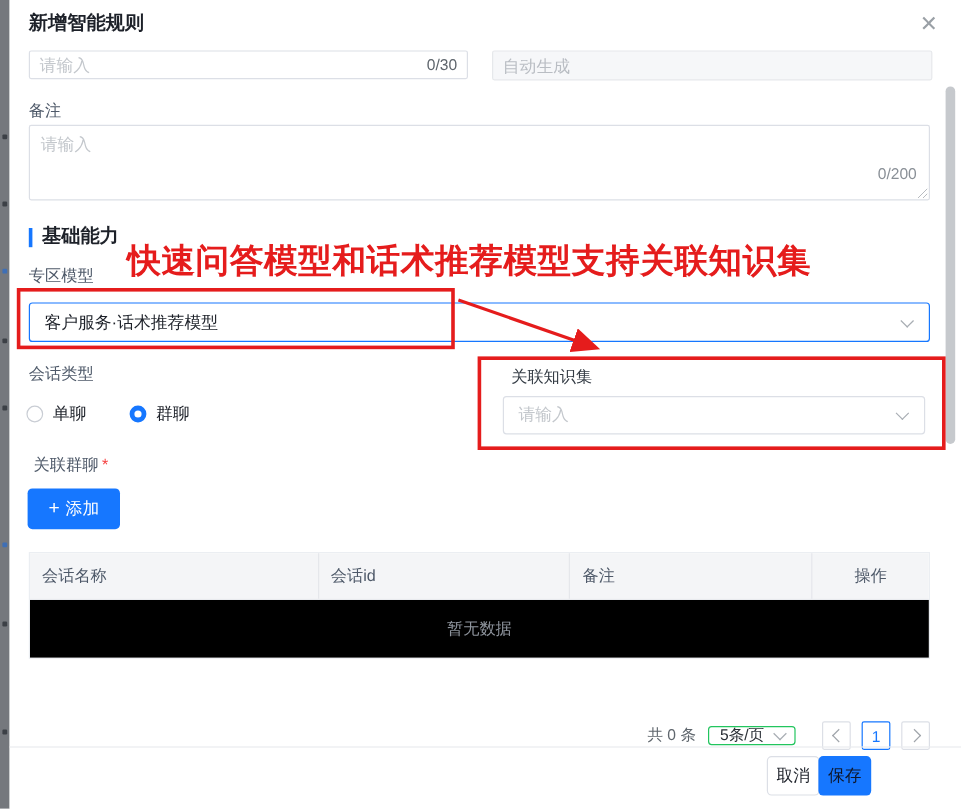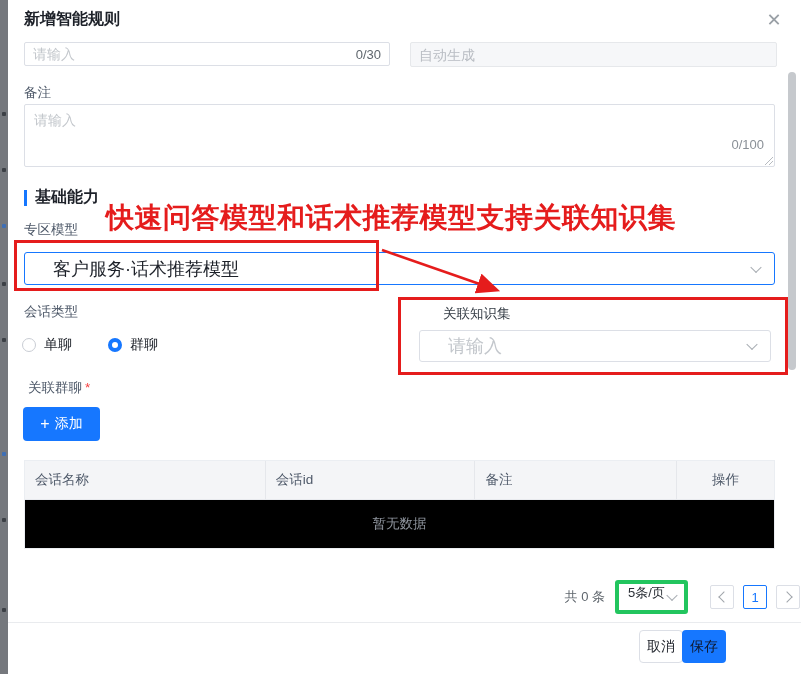--- a/index.html
+++ b/index.html
@@ -46,21 +46,21 @@
     background:repeating-linear-gradient(135deg,transparent,transparent 2px,#b7bbc0 2px,#b7bbc0 3px);
     clip-path:polygon(100% 0,100% 100%,0 100%);}
 
   
   .section{position:absolute;left:16px;top:187px;display:flex;align-items:center;}
   .section .bar{width:3px;height:16px;background:#1677ff;margin-right:8px;}
   .section .txt{font-size:16px;font-weight:700;color:#1d2129;}
 
   
   .sel{position:absolute;box-sizing:border-box;border:1px solid #dcdfe6;border-radius:3px;background:#fff;
-    display:flex;align-items:center;font-size:18px;color:#1d2129;padding:0 30px 0 28px;cursor:pointer;}
+    display:flex;align-items:center;font-size:14px;color:#1d2129;padding:0 30px 0 12px;cursor:pointer;}
   .sel .ph{color:#c3c7cc;}
   .sel-model{left:16px;top:252px;width:751px;height:33px;border-color:#1677ff;}
   .sel-knowledge{left:411px;top:330px;width:352px;height:32px;}
   .chev{position:absolute;width:7px;height:7px;border-right:1.5px solid #a8adb3;border-bottom:1.5px solid #a8adb3;}
   .chev.down{right:14px;top:50%;transform:translateY(-70%) rotate(45deg);}
 
   
   .radio-row{position:absolute;left:14px;top:336px;display:flex;align-items:center;font-size:14px;color:#1d2129;}
   .radio{display:flex;align-items:center;cursor:pointer;}
   .radio + .radio{margin-left:36px;}
@@ -77,25 +77,25 @@
   .tbl{position:absolute;left:16px;top:460px;width:751px;box-sizing:border-box;border:1px solid #ebeef2;}
   .tbl-head{display:flex;height:38px;background:#f4f5f7;border-bottom:1px solid #e8eaee;}
   .th{box-sizing:border-box;display:flex;align-items:center;padding-left:10px;font-size:13.5px;color:#4e5969;
     border-right:1px solid #e5e7eb;}
   .th:last-child{border-right:0;justify-content:center;padding-left:0;}
   .th.c1{width:241px;}.th.c2{width:210px;text-align:center;}.th.c3{width:202px;}.th.c4{width:97px;}
   .tbl-empty{height:48px;display:flex;align-items:center;justify-content:center;background:#000000;
     font-size:13.5px;color:#8f959e;}
 
   
-  .pager{position:absolute;top:584px;left:0;width:767px;height:26px;display:flex;align-items:center;
-    justify-content:flex-end;font-size:13px;color:#5f666d;padding-left:25px;}
+  .pager{position:absolute;top:600px;left:0;width:767px;height:26px;display:flex;align-items:center;
+    justify-content:flex-end;font-size:13px;color:#5f666d;}
   .pager .total{margin-right:10px;color:#5f666d;}
-  .psize{position:relative;box-sizing:border-box;width:73px;height:34px;border:4px solid #22c55e;border-radius:3px;
-    display:flex;padding-left:9px;color:#2a2f36;cursor:pointer;background:#fff;margin-right:22px;}
+  .psize{position:relative;box-sizing:border-box;width:73px;height:16px;border:1px solid #22c55e;border-radius:3px;
+    display:flex;align-items:center;padding-left:9px;color:#2a2f36;cursor:pointer;background:#fff;margin-right:22px;}
   .psize .chev.down{right:8px;}
   .pbtn{box-sizing:border-box;width:24px;height:24px;border:1px solid #dcdfe6;border-radius:2px;background:#fff;
     display:flex;align-items:center;justify-content:center;cursor:pointer;position:relative;margin-left:0;}
   .pbtn + .pbtn{margin-left:9px;}
   .pbtn .chev{position:static;border-color:#a0a5ab;}
   .pbtn .chev.left{transform:rotate(135deg);margin-left:3px;}
   .pbtn .chev.right{transform:rotate(-45deg);margin-right:3px;}
   .pbtn.cur{border-color:#1677ff;color:#1677ff;font-size:13px;}
 
   
@@ -139,21 +139,21 @@
     <input type="text" placeholder="请输入" style="">
     <span class="counter">0/30</span>
   </div>
   <div class="inp inp-auto">
     <input type="text" disabled="" placeholder="自动生成" style="">
   </div>
 
   <div class="field-label" style="left:16px;top:84px">备注</div>
   <div class="ta-wrap">
     <textarea placeholder="请输入" style=""></textarea>
-    <span class="counter">0/100</span>
+    <span class="counter">0/200</span>
     <span class="resize-grip"></span>
   </div>
 
   <div class="section">
     <span class="bar"></span>
     <span class="txt">基础能力</span>
   </div>
 
   <div class="field-label" style="left:16px;top:221px">专区模型</div>
   <div class="sel sel-model">
@@ -166,21 +166,21 @@
     <span class="radio">
       <span class="dot"></span>
       <span>单聊</span>
     </span>
     <span class="radio on">
       <span class="dot"></span>
       <span>群聊</span>
     </span>
   </div>
 
-  <div class="field-label" style="left:435px;top:305px;color:#333b44">关联知识集</div>
+  <div class="field-label" style="left:418px;top:305px;color:#333b44">关联知识集</div>
   <div class="sel sel-knowledge">
     <span class="ph">请输入</span>
     <span class="chev down"></span>
   </div>
 
   <div class="field-label" style="left:20px;top:379px">
     <span>关联群聊</span><span class="req">*</span>
   </div>
 
   <button class="btn-add">

